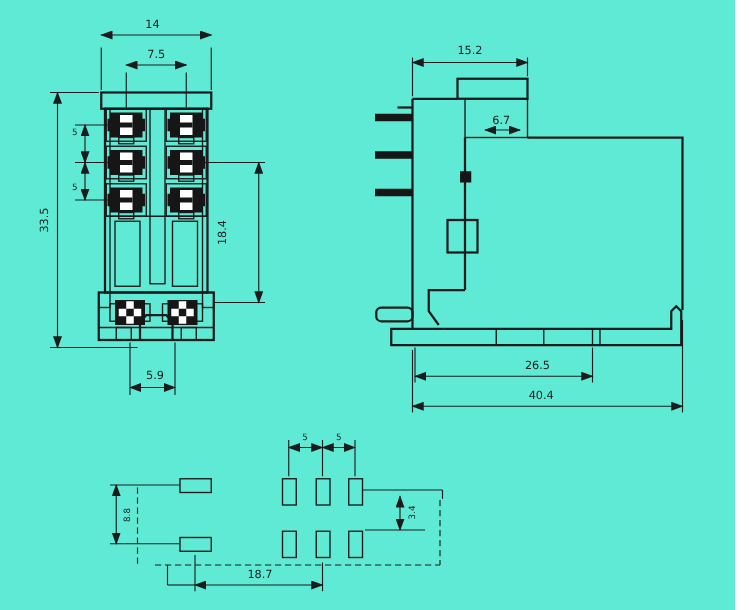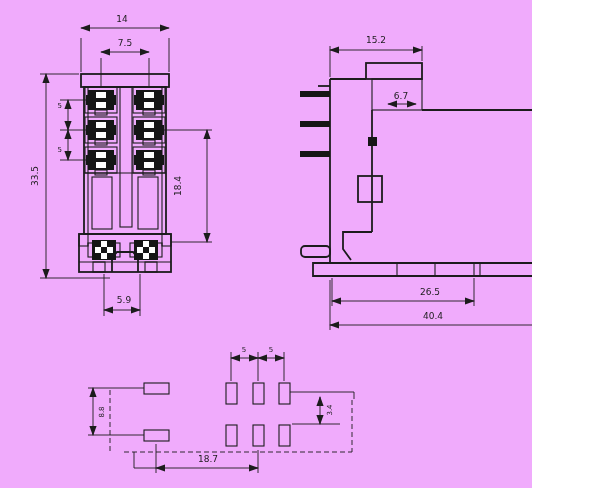--- a/index.html
+++ b/index.html
@@ -1,16 +1,16 @@
 <!DOCTYPE html>
 <html><head>
 <meta charset="utf-8">
 <style>
   html,body{margin:0;padding:0;background:#fff;}
-  #canvas{width:532px;height:488px;background:#f0abfc;position:relative;overflow:hidden;}
+  #canvas{width:588px;height:488px;background:#5eead4;position:relative;overflow:hidden;}
   svg{display:block;}
   .s2{stroke:#1c1c1c;stroke-width:1.8;fill:none;stroke-linejoin:miter;}
   .s1{stroke:#1c1c1c;stroke-width:1.1;fill:none;}
   .dim{stroke:#1c1c1c;stroke-width:0.9;fill:none;}
   .dash{stroke:#1c1c1c;stroke-width:0.9;fill:none;stroke-dasharray:5 3;}
   .blk{fill:#161616;stroke:none;}
   .wht{fill:#ffffff;stroke:none;}
   text.d{font:9px "DejaVu Sans",sans-serif;fill:#1c1c1c;}
   text.sm{font:7px "DejaVu Sans",sans-serif;fill:#1c1c1c;}
 </style>

